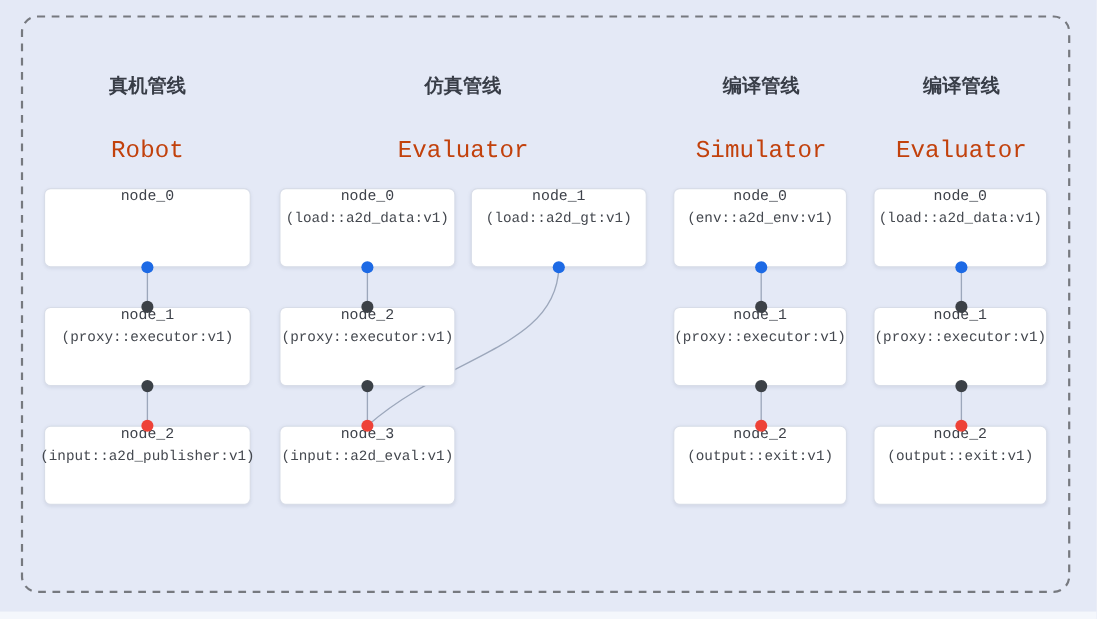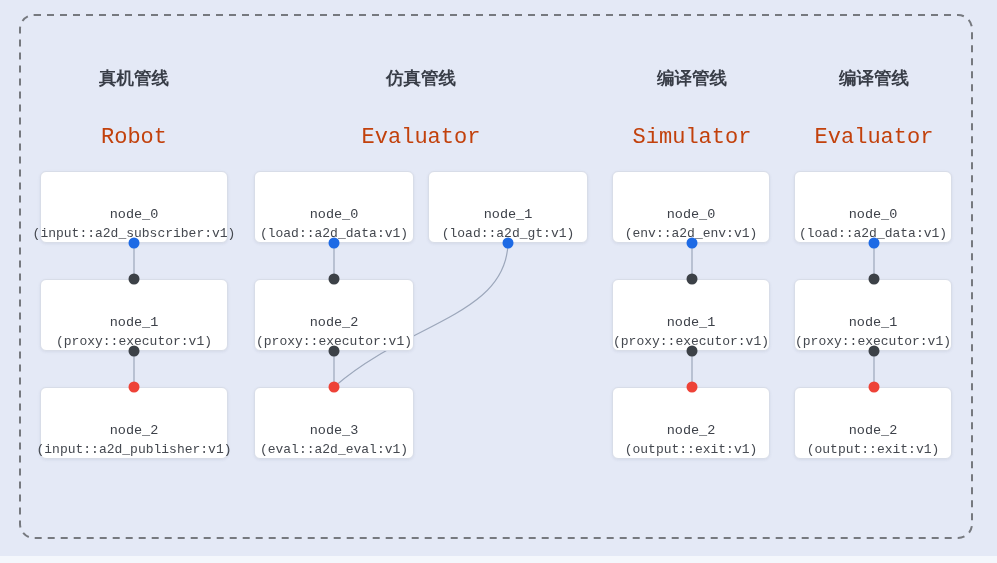--- a/index.html
+++ b/index.html
@@ -19,21 +19,21 @@
     z-index:0;
   }
   .node-box{
     position:absolute;
     height:72px;
     box-sizing:border-box;
     background:#ffffff;
     border:1px solid #d8dde8;
     border-radius:6px;
     box-shadow:0 1px 3px rgba(80,90,120,0.10);
-    display:flex;flex-direction:column;align-items:center;justify-content:flex-end;
+    display:flex;flex-direction:column;align-items:center;justify-content:flex-start;
     gap:3px;
     z-index:1;
   }
   .node-name{
     font-size:13.5px;color:#3d4149;line-height:16px;white-space:nowrap;
   }
   .node-type{
     font-size:13px;color:#44484f;line-height:16px;white-space:nowrap;
   }
   .title-zh{
@@ -81,21 +81,20 @@
   <div class="title-en" style="left:134px">Robot</div>
   <div class="title-zh" style="left:421px">仿真管线</div>
   <div class="title-en" style="left:421px">Evaluator</div>
   <div class="title-zh" style="left:692px">编译管线</div>
   <div class="title-en" style="left:692px">Simulator</div>
   <div class="title-zh" style="left:874px">编译管线</div>
   <div class="title-en" style="left:874px">Evaluator</div>
 
   <div class="node-box" style="left:40px;top:171px;width:188px">
     <span class="node-name">node_0</span>
-    <span class="node-type">(input::a2d_subscriber:v1)</span>
   </div>
   <div class="node-box" style="left:40px;top:279px;width:188px">
     <span class="node-name">node_1</span>
     <span class="node-type">(proxy::executor:v1)</span>
   </div>
   <div class="node-box" style="left:40px;top:387px;width:188px">
     <span class="node-name">node_2</span>
     <span class="node-type">(input::a2d_publisher:v1)</span>
   </div>
 
@@ -106,21 +105,21 @@
   <div class="node-box" style="left:428px;top:171px;width:160px">
     <span class="node-name">node_1</span>
     <span class="node-type">(load::a2d_gt:v1)</span>
   </div>
   <div class="node-box" style="left:254px;top:279px;width:160px">
     <span class="node-name">node_2</span>
     <span class="node-type">(proxy::executor:v1)</span>
   </div>
   <div class="node-box" style="left:254px;top:387px;width:160px">
     <span class="node-name">node_3</span>
-    <span class="node-type">(eval::a2d_eval:v1)</span>
+    <span class="node-type">(input::a2d_eval:v1)</span>
   </div>
 
   <div class="node-box" style="left:612px;top:171px;width:158px">
     <span class="node-name">node_0</span>
     <span class="node-type">(env::a2d_env:v1)</span>
   </div>
   <div class="node-box" style="left:612px;top:279px;width:158px">
     <span class="node-name">node_1</span>
     <span class="node-type">(proxy::executor:v1)</span>
   </div>

